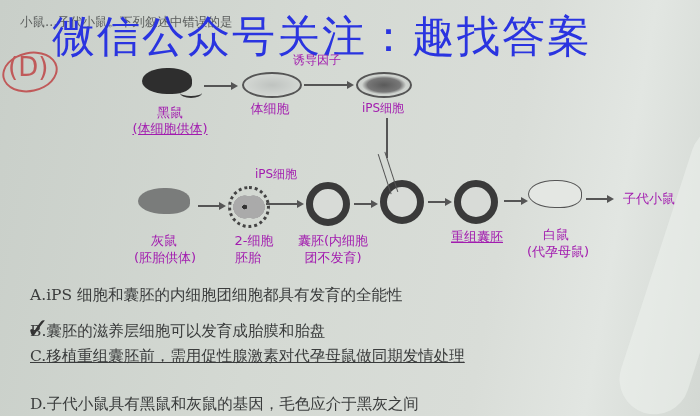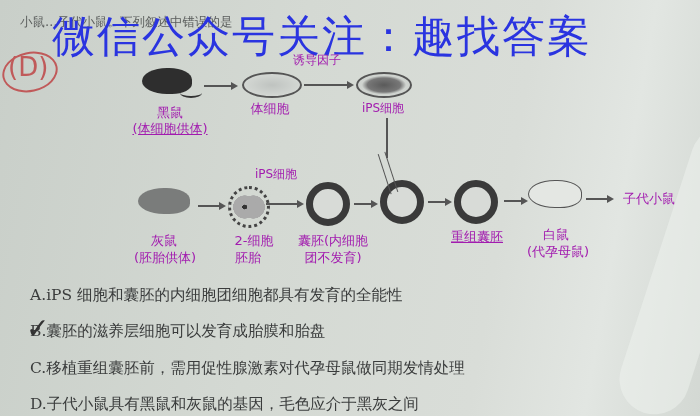--- a/index.html
+++ b/index.html
@@ -81,18 +81,18 @@
 <div class="abs arrow" style="left:586px;top:198px;width:26px;"></div>
 <div class="abs lbl" style="left:614px;top:190px;width:70px;">子代小鼠</div>
 
 <div class="abs opt" style="top:285px;">
   <span>A.</span><span>iPS 细胞和囊胚的内细胞团细胞都具有发育的全能性</span>
 </div>
 <div class="abs opt" style="top:321px;">
   <span>B.</span><span>囊胚的滋养层细胞可以发育成胎膜和胎盘</span>
 </div>
 <div class="abs" style="left:26px;top:312px;font-size:28px;color:#333;font-family:'DejaVu Sans',sans-serif;">✓</div>
-<div class="abs opt" style="top:358px;">
+<div class="abs opt" style="top:346px;text-decoration:underline;">
   <span>C.</span><span>移植重组囊胚前，需用促性腺激素对代孕母鼠做同期发情处理</span>
 </div>
 <div class="abs opt" style="top:394px;">
   <span>D.</span><span>子代小鼠具有黑鼠和灰鼠的基因，毛色应介于黑灰之间</span>
 </div>
 
 </body></html>

